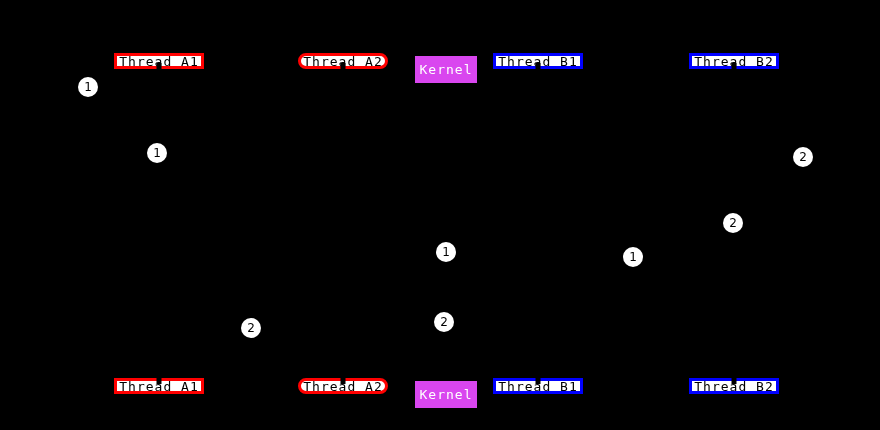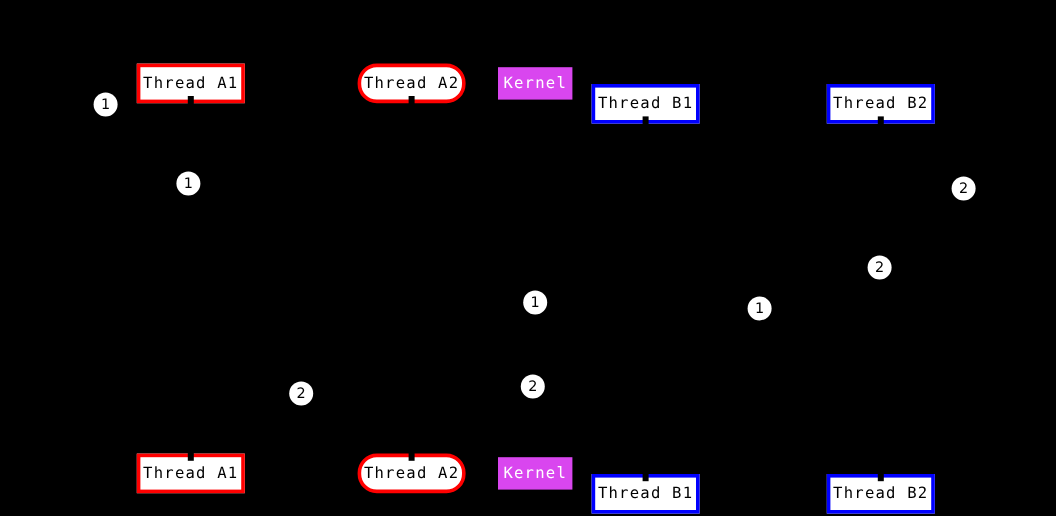--- a/index.html
+++ b/index.html
@@ -12,33 +12,33 @@
     width: 880px;
     height: 430px;
     background: #000000;
     overflow: hidden;
     font-family: "DejaVu Sans Mono", monospace;
   }
   
   .actor {
     position: absolute;
     box-sizing: border-box;
-    height: 33px;
+    height: 16px;
     background: #ffffff;
     border: 3px solid #fca5a5;
     color: #000000;
     display: flex;
     align-items: center;
     justify-content: center;
     font-size: 13px;
     letter-spacing: 1px;
     white-space: nowrap;
   }
   .actor.red  { border-color: #ff0000; }
-  .actor.blue { border-color: #0000ff; margin-top: 17px; }
+  .actor.blue { border-color: #0000ff; }
   .actor.kernel {
     background: #d946ef;
     border: none;
     color: #ffffff;
     height: 27px;
   }
   .row-top    { top: 53px; }
   .row-bottom { top: 378px; }
   .kernel.row-top    { top: 56px; }
   .kernel.row-bottom { top: 381px; }

